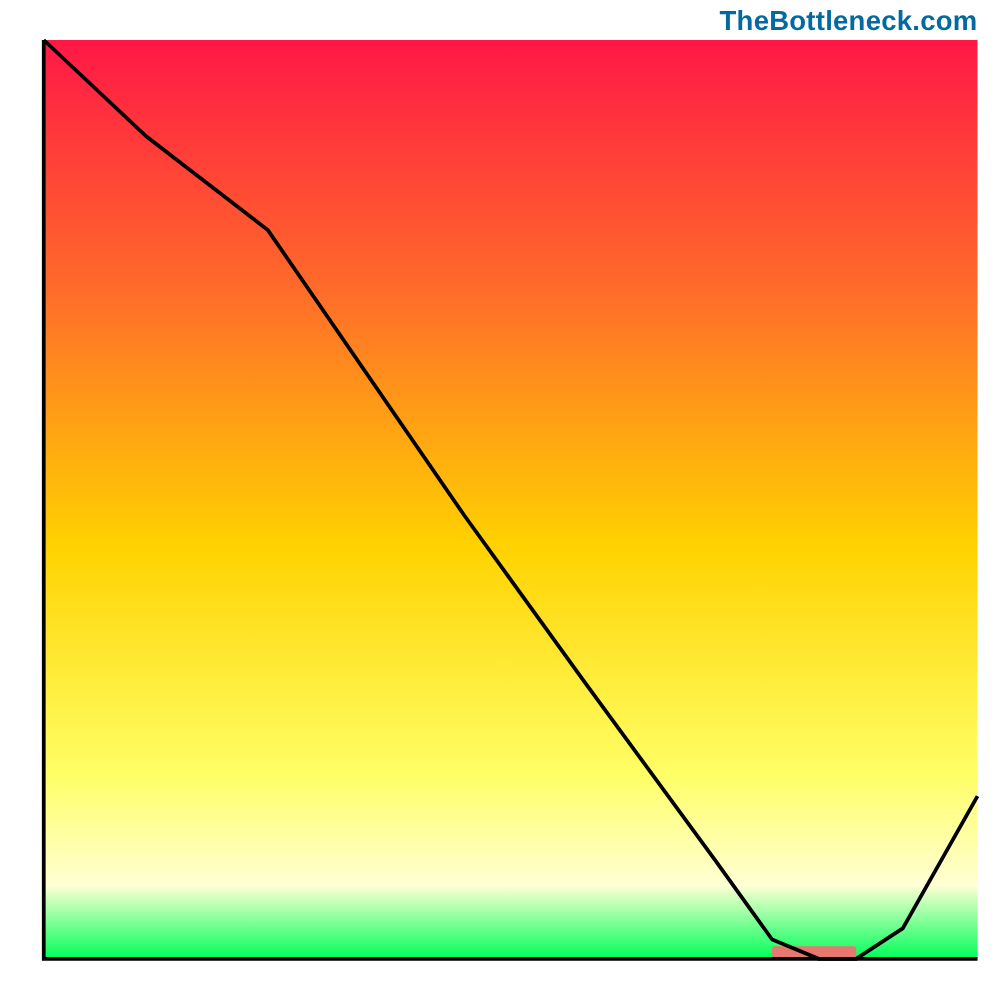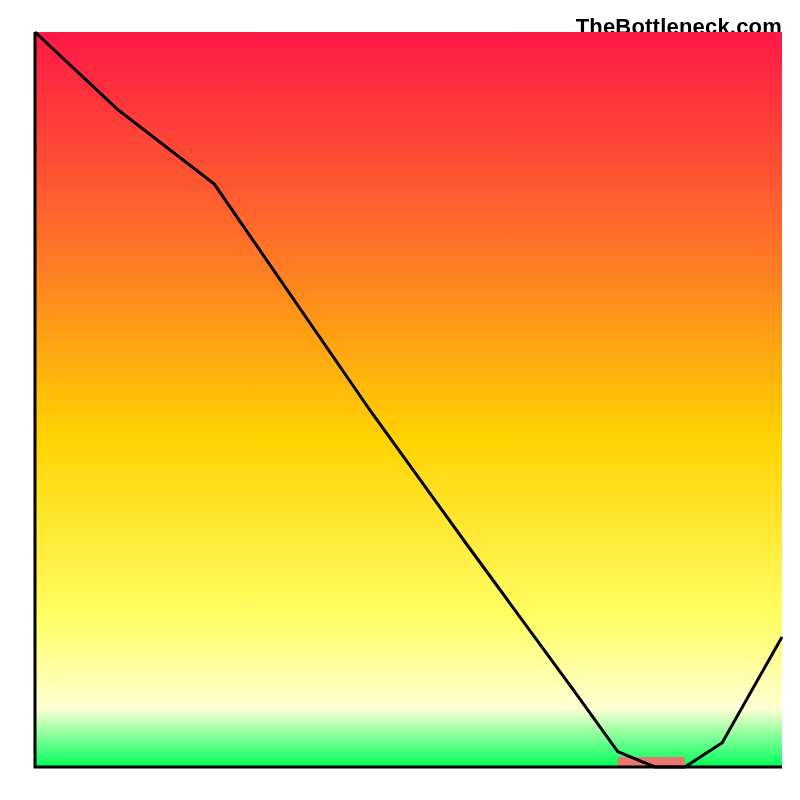--- a/index.html
+++ b/index.html
@@ -11,25 +11,25 @@
     background: #ffffff;
     font-family: Arial, Helvetica, sans-serif;
   }
   .wrap {
     position: relative;
     width: 800px;
     height: 800px;
   }
   .watermark {
     position: absolute;
-    top: 14px;
+    top: 4px;
     right: 18px;
     font-size: 22px;
     font-weight: 600;
-    color: #000000;
+    color: #0369a1;
     user-select: none;
     letter-spacing: 0.2px;
   }
   svg.chart {
     position: absolute;
     left: 0;
     top: 0;
   }
 </style>
 </head>

